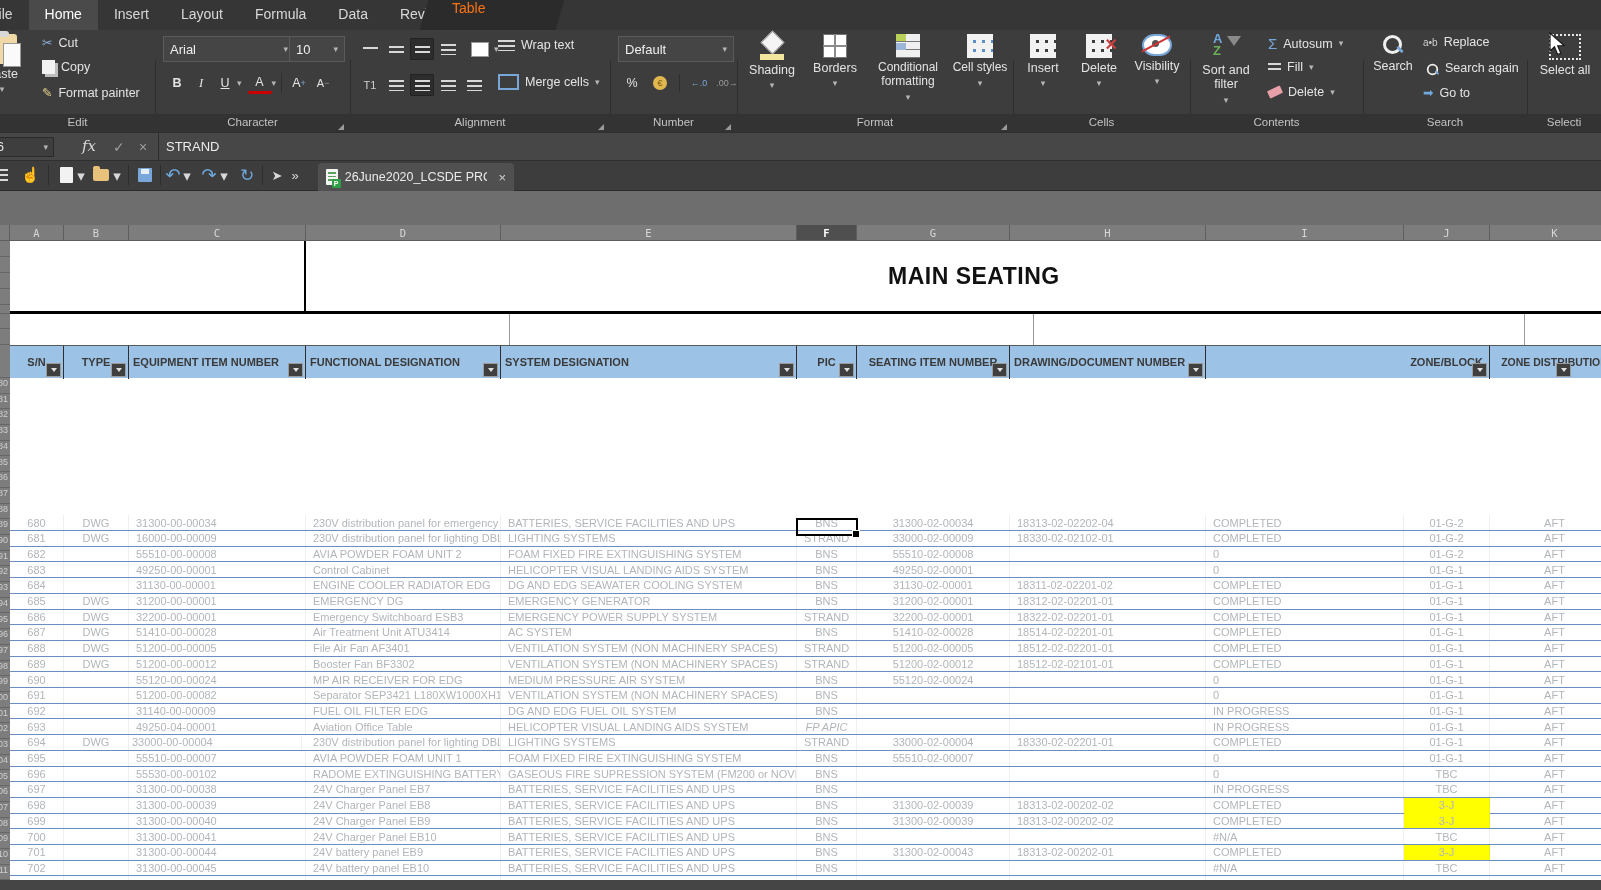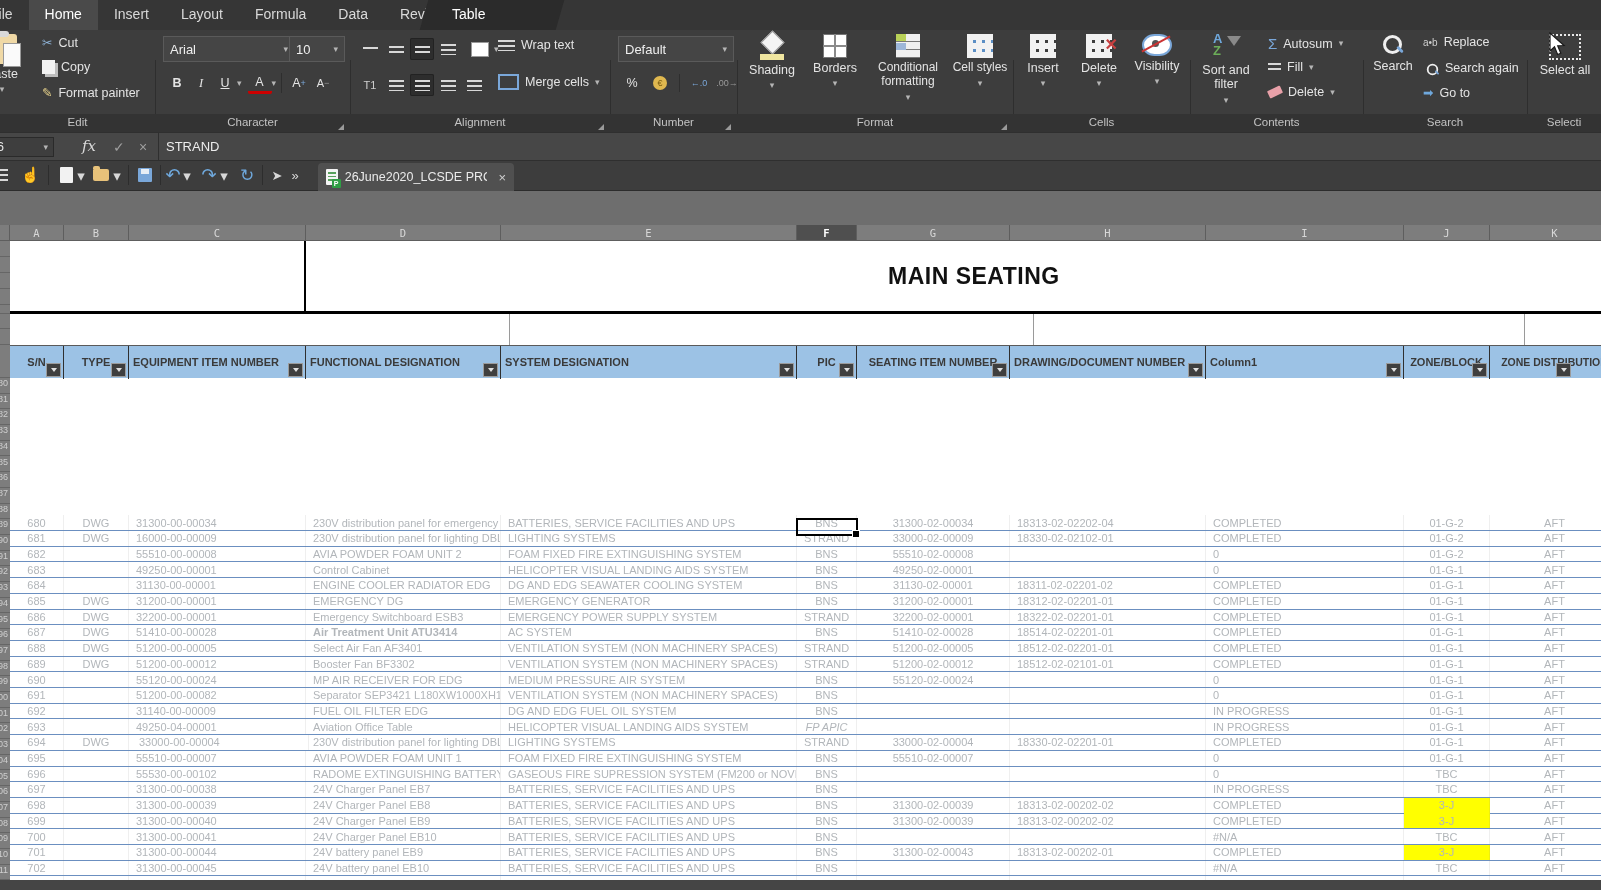--- a/index.html
+++ b/index.html
@@ -4,21 +4,21 @@
 <style>
   html,body{margin:0;padding:0;}
   body{width:1601px;height:890px;overflow:hidden;background:#6e6e6e;
        font-family:"Liberation Sans",sans-serif;-webkit-font-smoothing:antialiased;position:relative;}
   
   #ribbon{position:absolute;top:0;left:0;width:1601px;height:132px;background:#3d3d3d;}
   #tabrow{position:absolute;top:0;left:0;width:1601px;height:30px;background:#363636;display:flex;color:#d9d9d9;font-size:14px;}
   .rtab{padding:6px 16px 0 16px;height:24px;cursor:default;white-space:nowrap;}
   .rtab.active{background:#4a4a4a;color:#fff;}
   #tablewedge{position:absolute;left:424px;top:0;width:136px;height:30px;background:#2b2b2b;transform:skewX(-16deg);}
-  #tabtable{position:absolute;left:452px;top:6px;color:#ffffff;}
+  #tabtable{position:absolute;left:452px;top:0;color:#f97316;}
   #btnarea{position:absolute;top:30px;left:0;width:1601px;height:84px;color:#e4e4e4;font-size:12.5px;}
   .grp{position:absolute;top:0;height:84px;overflow:hidden;}
   .gsep{position:absolute;top:30px;width:1px;height:102px;background:#2e2e2e;}
   #gstrip{position:absolute;top:114px;left:0;width:1601px;height:18px;background:#333;}
   .glabel{position:absolute;top:2px;font-size:11.5px;color:#c3c3c3;text-align:center;}
   .launcher{position:absolute;bottom:2px;width:0;height:0;border-left:6px solid transparent;border-bottom:6px solid #9a9a9a;}
   .bigbtn{position:absolute;top:2px;text-align:center;line-height:1.15;cursor:default;}
   .bigbtn .bicon{display:block;margin:2px auto 3px auto;}
   .caret{color:#b5b5b5;font-size:9px;line-height:1;}
   .srow{position:absolute;display:flex;align-items:center;gap:6px;white-space:nowrap;cursor:default;}
@@ -547,24 +547,20 @@
         <span class="fbtn" style="right: 2px;"></span>
       </div>
       <div class="hcell c" style="left: 847px; width: 153px;">
         <span>SEATING ITEM NUMBER</span>
         <span class="fbtn" style="right: 2px;"></span>
       </div>
       <div class="hcell" style="left: 1000px; width: 196px; padding-left: 4px;">
         <span>DRAWING/DOCUMENT NUMBER</span>
         <span class="fbtn" style="right: 2px;"></span>
       </div>
-      <div class="hcell" style="left: 1196px; width: 198px; padding-left: 4px;">
-        <span>Column1</span>
-        <span class="fbtn" style="right: 2px;"></span>
-      </div>
       <div class="hcell c" style="left: 1394px; width: 86px;">
         <span>ZONE/BLOCK</span>
         <span class="fbtn" style="right: 2px;"></span>
       </div>
       <div class="hcell c" style="left: 1480px; width: 130px; white-space: normal; text-align: center; font-size: 10.5px;">
         <span>ZONE DISTRIBUTION</span>
         <span class="fbtn" style="right: 48px;"></span>
       </div>
     </div>
   <div id="rows">
@@ -656,34 +652,34 @@
         <div class="dcell c" style="left: 847px; width: 153px;">32200-02-00001</div>
         <div class="dcell l" style="left: 1000px; width: 196px;">18322-02-02201-01</div>
         <div class="dcell l" style="left: 1196px; width: 198px;">COMPLETED</div>
         <div class="dcell c" style="left: 1394px; width: 86px;">01-G-1</div>
         <div class="dcell c" style="left: 1480px; width: 130px;">AFT</div>
       </div>
       <div class="drow" style="top: 246.9px;">
         <div class="dcell c" style="left: 0px; width: 54px;">687</div>
         <div class="dcell c" style="left: 54px; width: 65px;">DWG</div>
         <div class="dcell l" style="left: 119px; width: 177px;">51410-00-00028</div>
-        <div class="dcell l" style="left: 296px; width: 195px; font-weight: bold;">Air Treatment Unit ATU3414</div>
+        <div class="dcell l" style="left: 296px; width: 195px;">Air Treatment Unit ATU3414</div>
         <div class="dcell l" style="left: 491px; width: 296px;">AC SYSTEM</div>
         <div class="dcell c" style="left: 787px; width: 60px;">BNS</div>
         <div class="dcell c" style="left: 847px; width: 153px;">51410-02-00028</div>
         <div class="dcell l" style="left: 1000px; width: 196px;">18514-02-02201-01</div>
         <div class="dcell l" style="left: 1196px; width: 198px;">COMPLETED</div>
         <div class="dcell c" style="left: 1394px; width: 86px;">01-G-1</div>
         <div class="dcell c" style="left: 1480px; width: 130px;">AFT</div>
       </div>
       <div class="drow" style="top: 262.6px;">
         <div class="dcell c" style="left: 0px; width: 54px;">688</div>
         <div class="dcell c" style="left: 54px; width: 65px;">DWG</div>
         <div class="dcell l" style="left: 119px; width: 177px;">51200-00-00005</div>
-        <div class="dcell l" style="left: 296px; width: 195px;">Select Air Fan AF3401</div>
+        <div class="dcell l" style="left: 296px; width: 195px;">File Air Fan AF3401</div>
         <div class="dcell l" style="left: 491px; width: 296px;">VENTILATION SYSTEM (NON MACHINERY SPACES)</div>
         <div class="dcell c" style="left: 787px; width: 60px;">STRAND</div>
         <div class="dcell c" style="left: 847px; width: 153px;">51200-02-00005</div>
         <div class="dcell l" style="left: 1000px; width: 196px;">18512-02-02201-01</div>
         <div class="dcell l" style="left: 1196px; width: 198px;">COMPLETED</div>
         <div class="dcell c" style="left: 1394px; width: 86px;">01-G-1</div>
         <div class="dcell c" style="left: 1480px; width: 130px;">AFT</div>
       </div>
       <div class="drow" style="top: 278.3px;">
         <div class="dcell c" style="left: 0px; width: 54px;">689</div>
@@ -746,21 +742,21 @@
         <div class="dcell c" style="left: 787px; width: 60px; font-style: italic;">FP APIC</div>
         <div class="dcell c" style="left: 847px; width: 153px;"></div>
         <div class="dcell l" style="left: 1000px; width: 196px;"></div>
         <div class="dcell l" style="left: 1196px; width: 198px;">IN PROGRESS</div>
         <div class="dcell c" style="left: 1394px; width: 86px;">01-G-1</div>
         <div class="dcell c" style="left: 1480px; width: 130px;">AFT</div>
       </div>
       <div class="drow" style="top: 356.8px;">
         <div class="dcell c" style="left: 0px; width: 54px;">694</div>
         <div class="dcell c" style="left: 54px; width: 65px;">DWG</div>
-        <div class="dcell l" style="left: 122px; width: 177px;">33000-00-00004</div>
+        <div class="dcell l" style="left: 115px; width: 177px;">33000-00-00004</div>
         <div class="dcell l" style="left: 296px; width: 195px;">230V distribution panel for lighting DBL15</div>
         <div class="dcell l" style="left: 491px; width: 296px;">LIGHTING SYSTEMS</div>
         <div class="dcell c" style="left: 787px; width: 60px;">STRAND</div>
         <div class="dcell c" style="left: 847px; width: 153px;">33000-02-00004</div>
         <div class="dcell l" style="left: 1000px; width: 196px;">18330-02-02201-01</div>
         <div class="dcell l" style="left: 1196px; width: 198px;">COMPLETED</div>
         <div class="dcell c" style="left: 1394px; width: 86px;">01-G-1</div>
         <div class="dcell c" style="left: 1480px; width: 130px;">AFT</div>
       </div>
       <div class="drow" style="top: 372.5px;">

